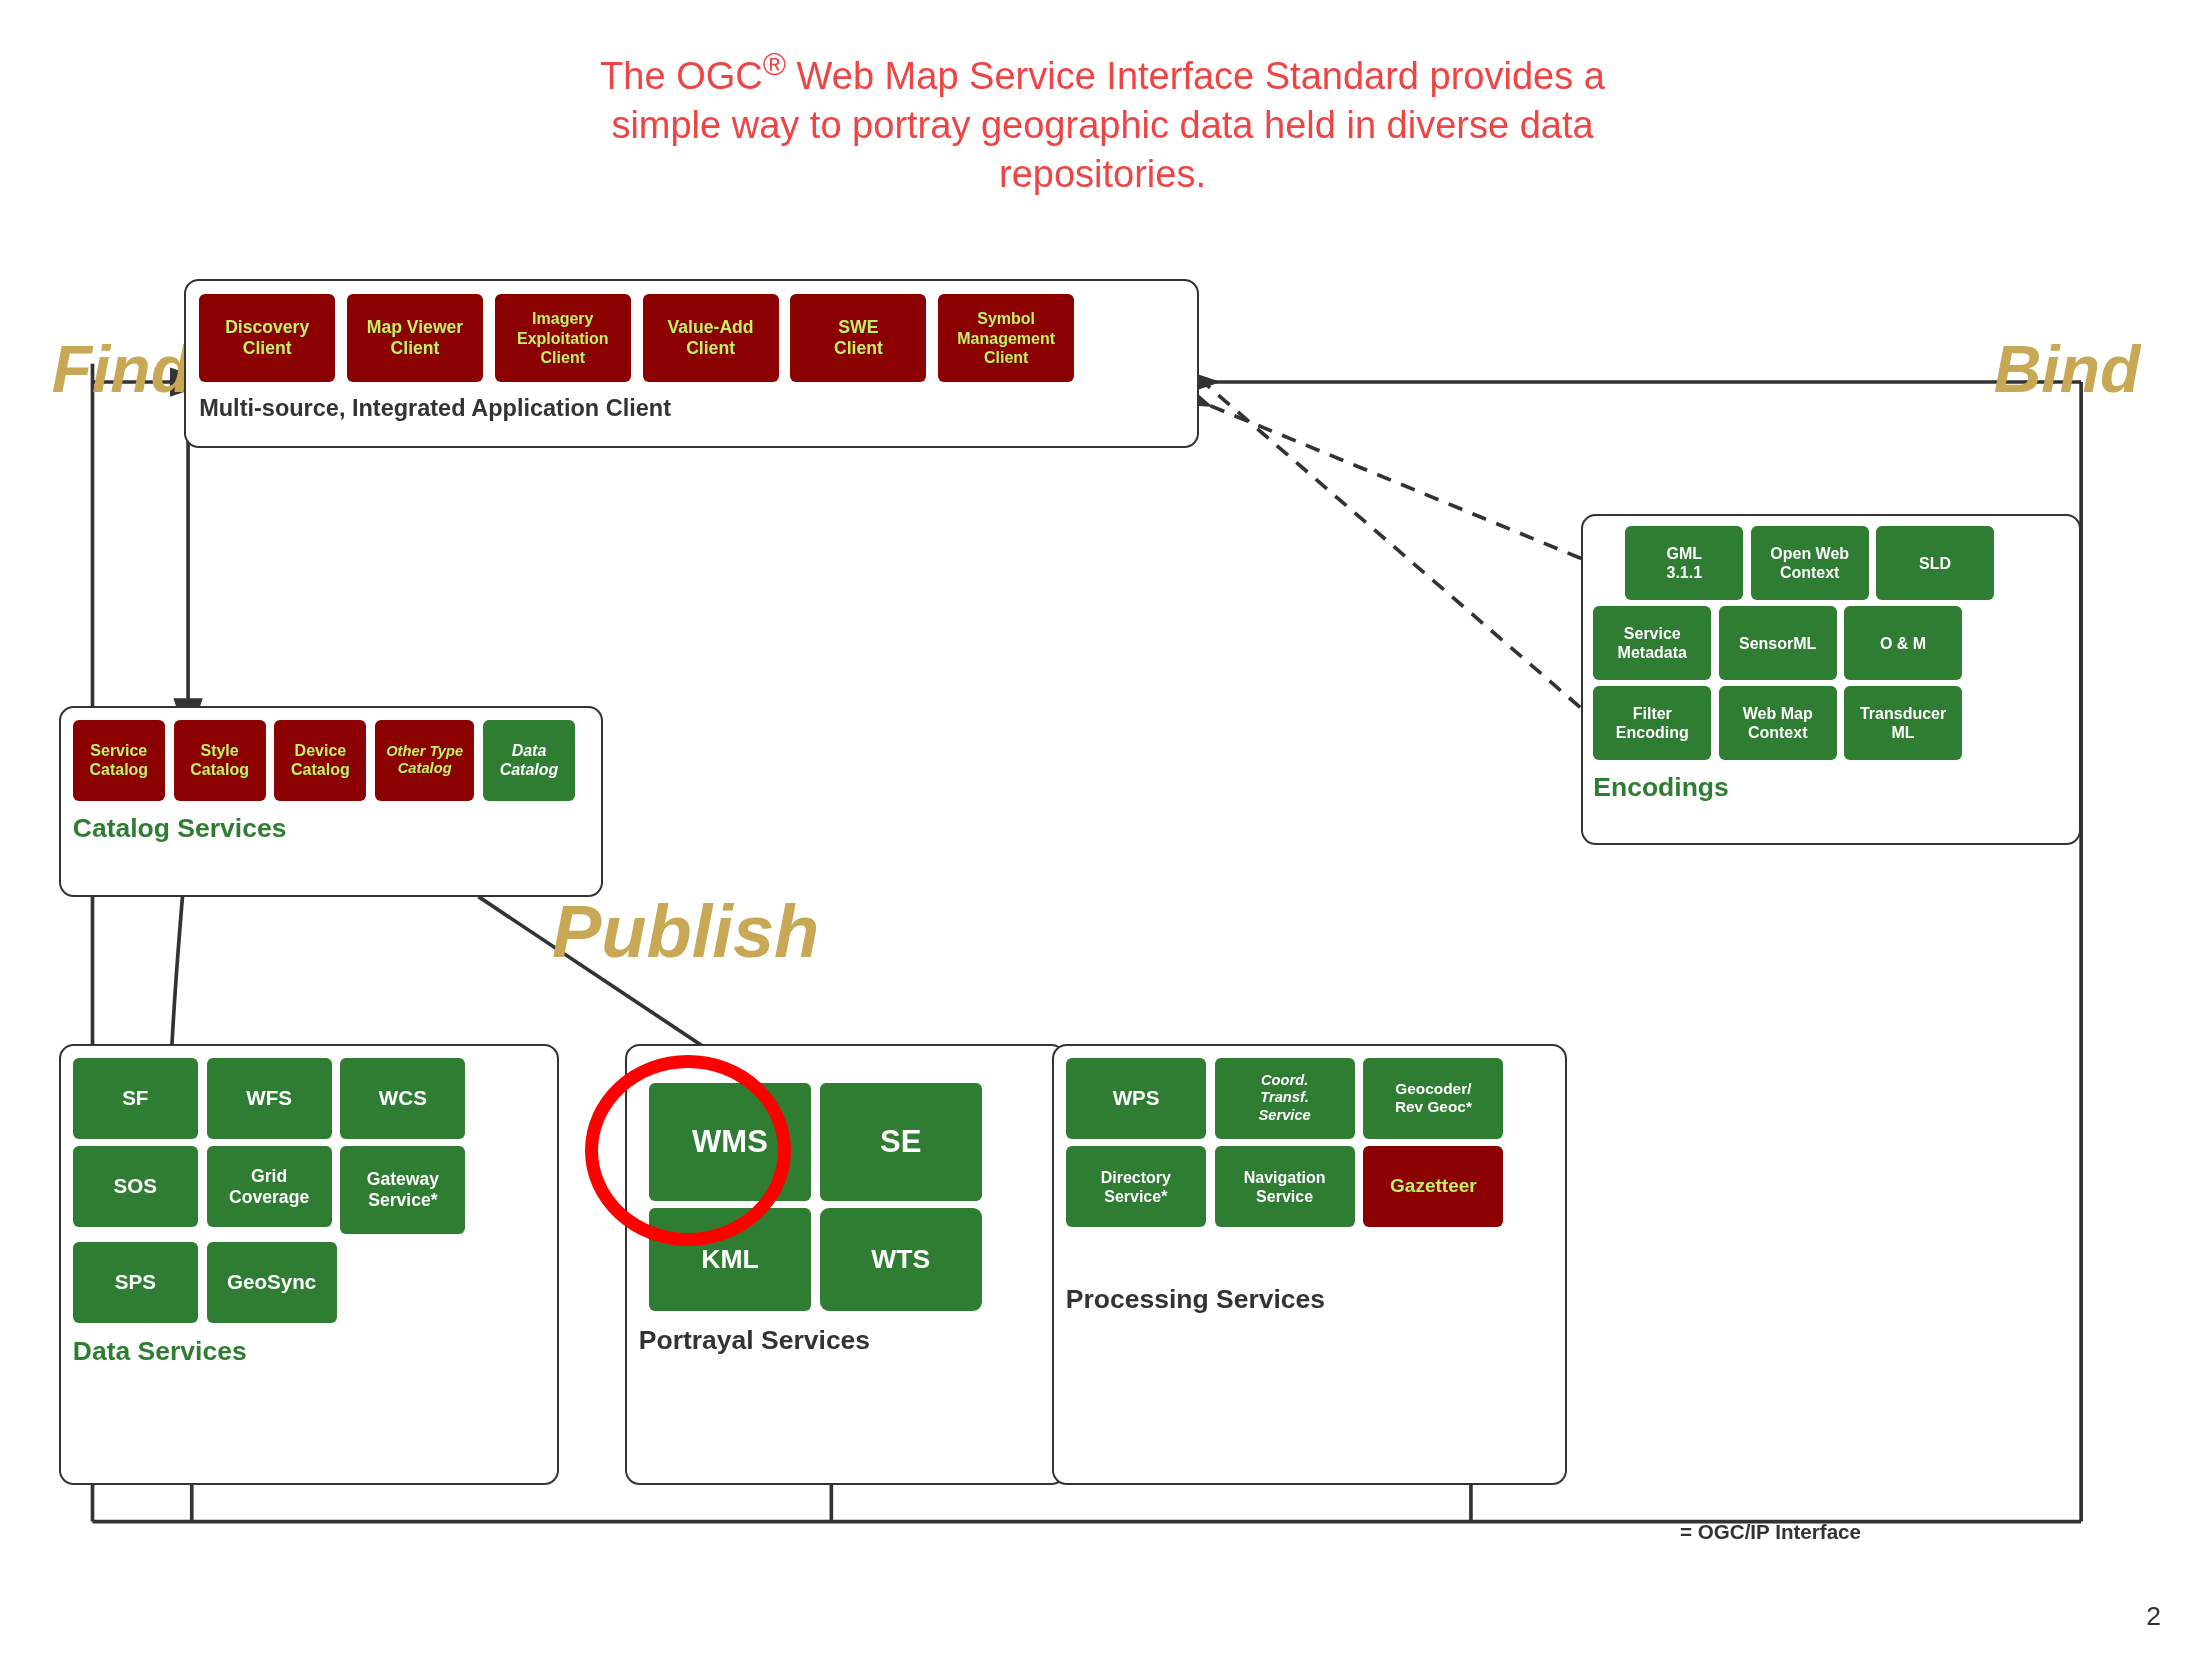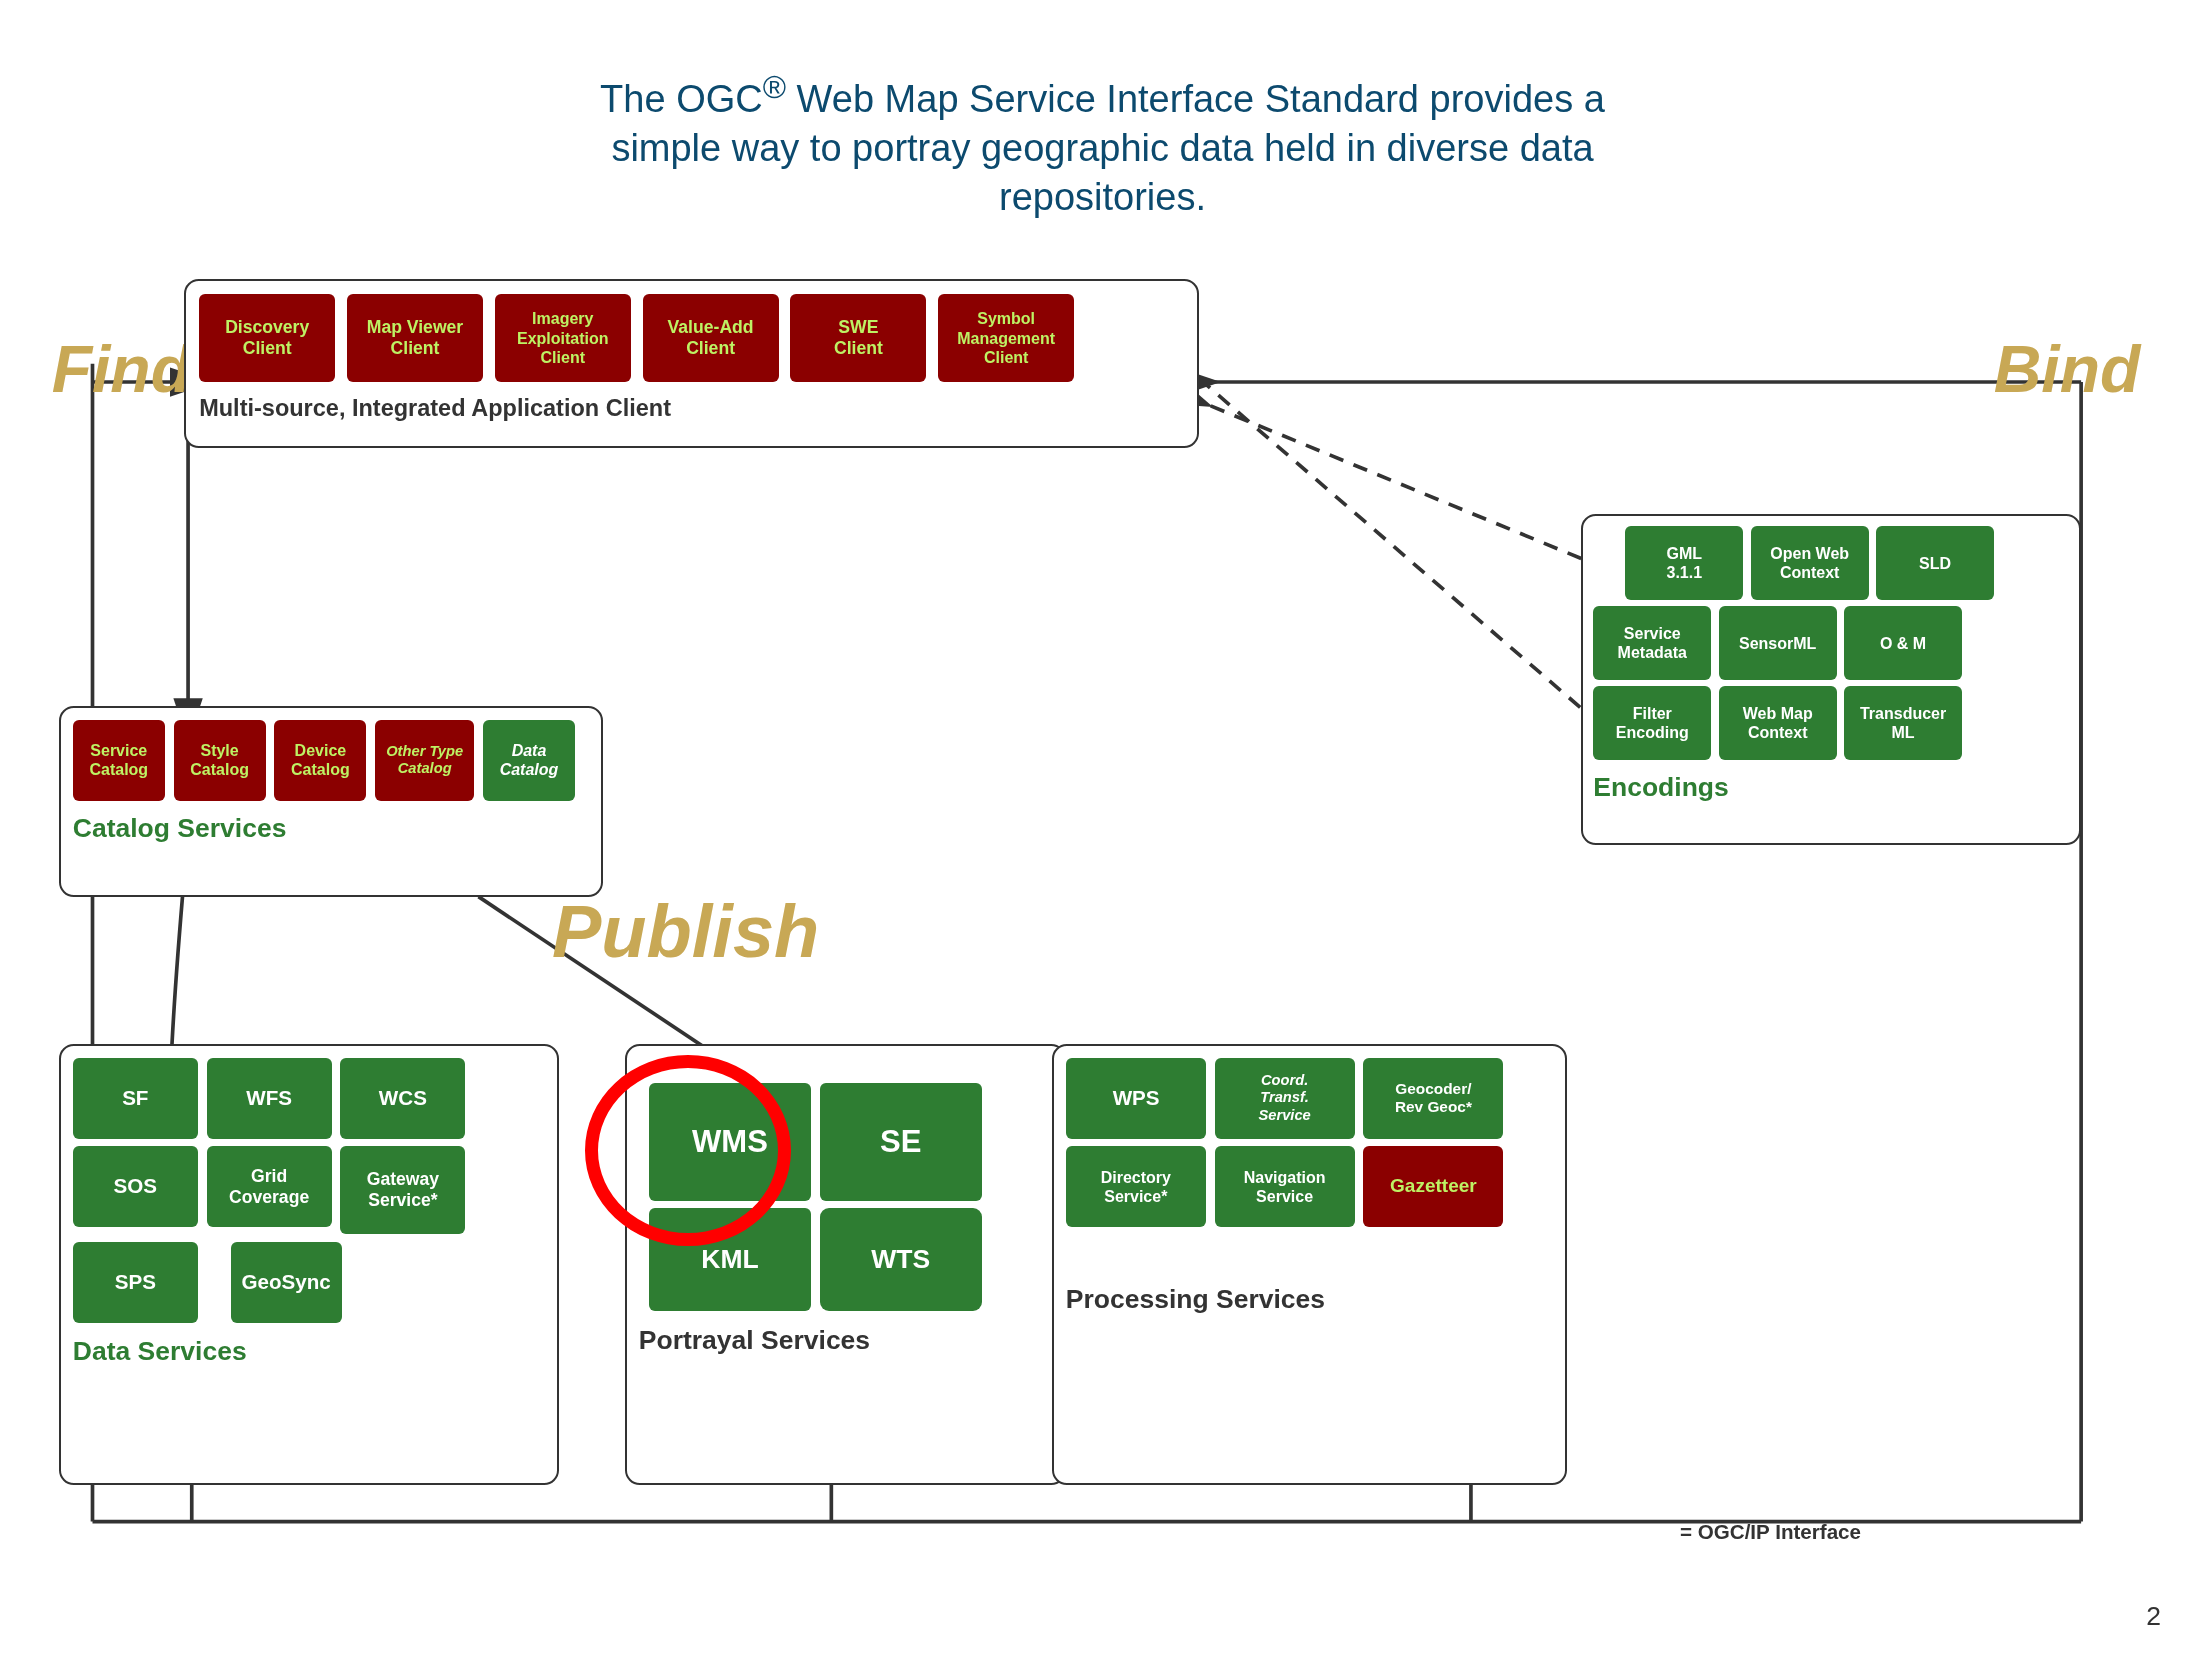--- a/index.html
+++ b/index.html
@@ -8,24 +8,24 @@
       height: 1654px;
       background: white;
       font-family: Arial, sans-serif;
       position: relative;
       overflow: hidden;
     }
 
     
     .title {
       text-align: center;
-      color: #0c4a6e;
+      color: #ef4444;
       font-size: 38px;
       font-weight: normal;
-      padding: 67px 147px 29px;
+      padding: 44px 147px 29px;
       line-height: 1.3;
     }
 
     
     .diagram {
       position: absolute;
       top: 235px;
       left: 37px;
       width: 2118px;
       height: 1338px;
@@ -316,21 +316,21 @@
     </div>
 
     <div style="display:flex; gap:8.8px; padding:0 11.8px 7.4px;">
       <div class="green-btn" style="width:125px; height:81px;">SOS</div>
       <div class="green-btn" style="width:125px; height:81px; font-size:17.6px;">Grid<br>Coverage</div>
       <div class="green-btn" style="width:125px; height:88px; font-size:17.6px;">Gateway<br>Service*</div>
     </div>
 
     <div style="display:flex; gap:8.8px; padding:0 11.8px 7.4px;">
       <div class="green-btn" style="width:125px; height:81px;">SPS</div>
-      <div class="green-btn" style="width:111px; height:81px;margin-left:24px;">GeoSync</div>
+      <div class="green-btn" style="width:130px; height:81px;">GeoSync</div>
     </div>
     <div style="padding:5.9px 11.8px;" class="section-label">
       <span>Data Services</span>
     </div>
   </div>
 
   <div class="border-box" style="top:809px; left:544px; width:441px; height:441px;margin-left:44px;">
 
     <div style="display:flex; gap:8.8px; padding:37px 22px 7.4px;">
       <div class="green-btn" style="width:162px; height:118px; font-size:31px;">WMS</div>

